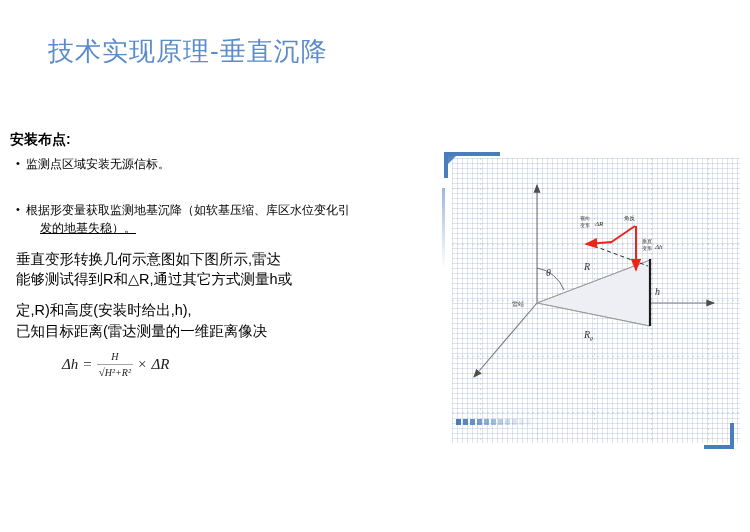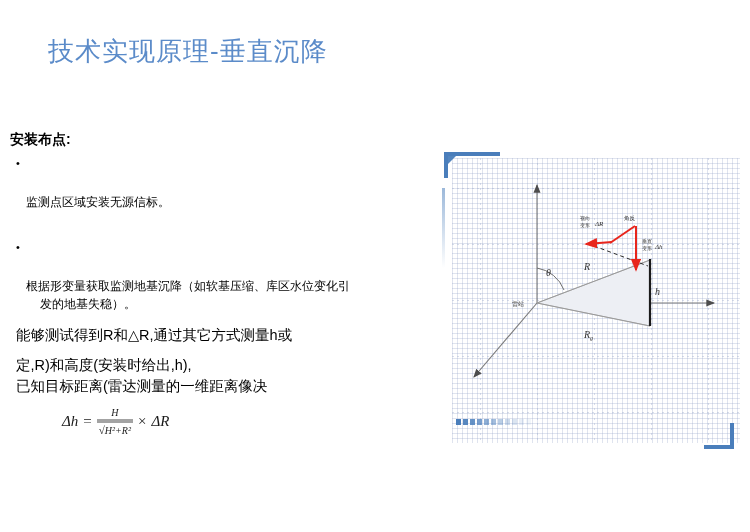--- a/index.html
+++ b/index.html
@@ -54,25 +54,25 @@
   .bullet-dot {
     width: 16px;
     flex: 0 0 16px;
     text-align: center;
     font-size: 11px;
     line-height: 1.5;
     color: #000;
   }
   .bullet-text {
     flex: 1 1 auto;
-    margin-top: 38px;
   }
   .bullet-text .indent-line {
     display: block;
     text-indent: 14px;
+    text-decoration: underline;
   }
 
   .gap-lg { height: 26px; }
   .gap-sm { height: 10px; }
 
   .para-block {
     font-size: 14.5px;
     line-height: 1.42;
     color: #000;
     margin: 0;
@@ -98,21 +98,21 @@
   .frac {
     display: inline-flex;
     flex-direction: column;
     align-items: center;
     vertical-align: middle;
     font-size: 10px;
     line-height: 1.15;
   }
   .frac .num { padding: 0 4px 1px 4px; }
   .frac .den {
-    border-top: 4px solid #a3a3a3;
+    border-top: 1px solid #a3a3a3;
     padding: 1px 2px 0 2px;
     white-space: nowrap;
   }
   .sqrt-sym { font-size: 11px; }
 
   
   .diagram-panel {
     position: absolute;
     left: 452px;
     top: 158px;
@@ -233,20 +233,21 @@
     <span class="bullet-dot">•</span>
     <span class="bullet-text">
       <span>根据形变量获取监测地基沉降（如软基压缩、库区水位变化引</span>
       <span class="indent-line">发的地基失稳）。</span>
     </span>
   </div>
 
   <div class="gap-sm"></div>
 
   <div class="para-block">
+    <span class="ln">垂直变形转换几何示意图如下图所示,雷达</span>
     <span class="ln">能够测试得到R和△R,通过其它方式测量h或</span>
   </div>
 
   <div class="gap-sm"></div>
 
   <div class="para-block">
     <span class="ln">定,R)和高度(安装时给出,h),</span>
     <span class="ln">已知目标距离(雷达测量的一维距离像决</span>
   </div>
 

